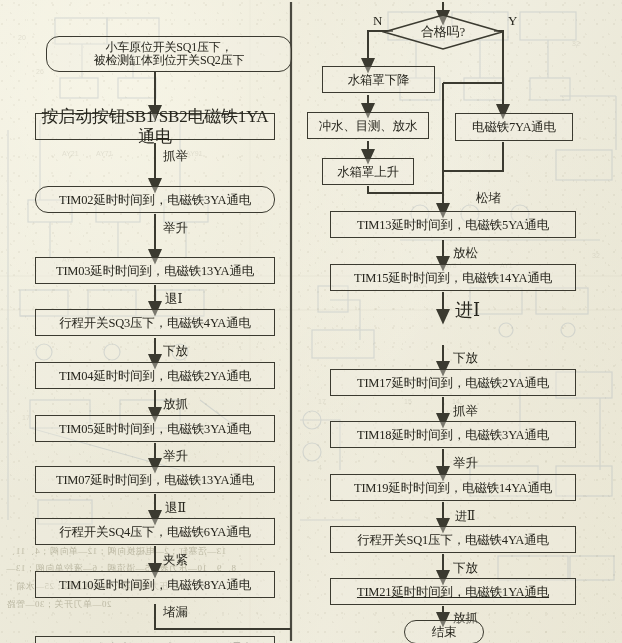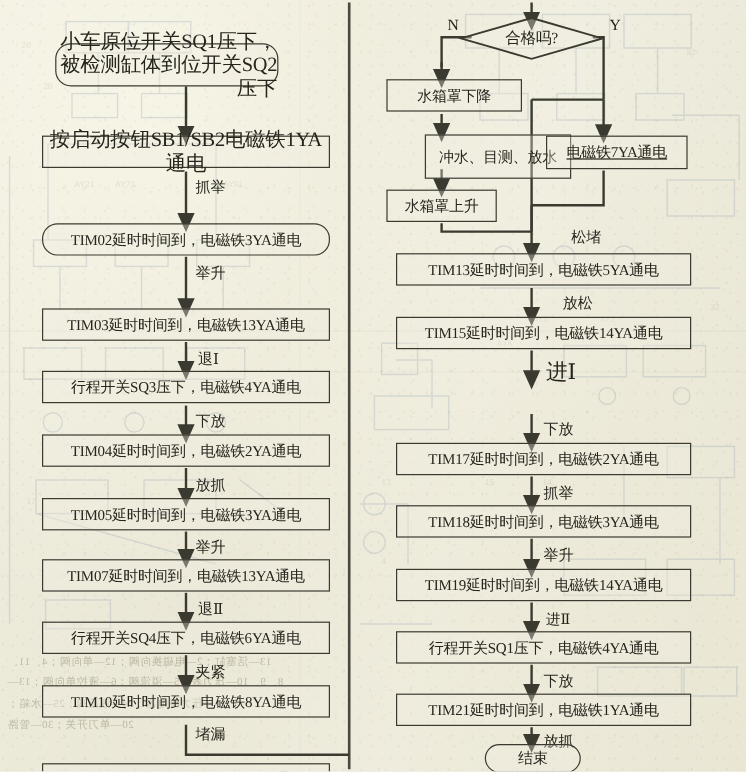--- a/index.html
+++ b/index.html
@@ -252,21 +252,21 @@
       <path d="M443 397 L443 421"></path>
       <path d="M443 449 L443 474"></path>
       <path d="M443 502 L443 526"></path>
       <path d="M443 554 L443 578"></path>
       <path d="M443 606 L443 620"></path>
     </g>
   </svg>
 
   <div id="chart">
 
-    <div class="node term" style="left:46px;top:36px;width:186px;height:36px;font-size:17px;text-align:right;">小车原位开关SQ1压下，
+    <div class="node term" style="left:46px;top:36px;width:246px;height:36px;font-size:12px;">小车原位开关SQ1压下，
 被检测缸体到位开关SQ2压下</div>
 
     <div class="node" style="left:35px;top:113px;width:240px;height:27px;font-size:17px;">按启动按钮SB1/SB2电磁铁1YA通电</div>
     <div class="arrow-label" style="left:163px;top:148px;font-size:12.5px;">抓举</div>
 
     <div class="node" style="left:35px;top:186px;width:240px;height:27px;font-size:12.5px;border-radius:13px;">TIM02延时时间到，电磁铁3YA通电</div>
     <div class="arrow-label" style="left:163px;top:220px;font-size:12.5px;">举升</div>
 
     <div class="node" style="left:35px;top:257px;width:240px;height:27px;font-size:12.5px;">TIM03延时时间到，电磁铁13YA通电</div>
     <div class="arrow-label" style="left:165px;top:291px;font-size:12.5px;">退Ⅰ</div>
@@ -295,46 +295,46 @@
     <div class="node diamond" style="left:382px;top:14px;width:122px;height:36px;">
       <svg class="dia-shape" viewBox="0 0 122 36" preserveAspectRatio="none">
         <polygon points="61,1 120,18 61,35 2,18" fill="rgba(240,238,226,.35)" stroke="#3b3a30" stroke-width="1.6"></polygon>
       </svg>
       <span style="position:relative;font-size:13px;">合格吗?</span>
     </div>
     <div class="yn" style="left:373px;top:13px;font-size:13px;">N</div>
     <div class="yn" style="left:508px;top:13px;font-size:13px;">Y</div>
 
     <div class="node" style="left:322px;top:66px;width:113px;height:27px;font-size:12.5px;">水箱罩下降</div>
-    <div class="node" style="left:307px;top:112px;width:122px;height:37px;font-size:12.5px;margin-left:47px;">冲水、目测、放水</div>
+    <div class="node" style="left:307px;top:112px;width:122px;height:27px;font-size:12.5px;">冲水、目测、放水</div>
     <div class="node" style="left:322px;top:158px;width:92px;height:27px;font-size:12.5px;">水箱罩上升</div>
 
-    <div class="node" style="left:455px;top:113px;width:118px;height:28px;font-size:12.5px;text-decoration:underline;">电磁铁7YA通电</div>
+    <div class="node" style="left:455px;top:113px;width:118px;height:28px;font-size:12.5px;">电磁铁7YA通电</div>
 
     <div class="arrow-label" style="left:476px;top:190px;font-size:12.5px;">松堵</div>
 
     <div class="node" style="left:330px;top:211px;width:246px;height:27px;font-size:12.5px;">TIM13延时时间到，电磁铁5YA通电</div>
-    <div class="arrow-label" style="left:469px;top:245px;font-size:12.5px;">放松</div>
+    <div class="arrow-label" style="left:453px;top:245px;font-size:12.5px;">放松</div>
 
     <div class="node" style="left:330px;top:264px;width:246px;height:27px;font-size:12.5px;">TIM15延时时间到，电磁铁14YA通电</div>
     <div class="arrow-label" style="left:455px;top:298px;font-size:18px;">进Ⅰ</div>
 
     <div class="arrow-label" style="left:453px;top:350px;font-size:12.5px;">下放</div>
 
     <div class="node" style="left:330px;top:369px;width:246px;height:27px;font-size:12.5px;">TIM17延时时间到，电磁铁2YA通电</div>
     <div class="arrow-label" style="left:453px;top:403px;font-size:12.5px;">抓举</div>
 
     <div class="node" style="left:330px;top:421px;width:246px;height:27px;font-size:12.5px;">TIM18延时时间到，电磁铁3YA通电</div>
     <div class="arrow-label" style="left:453px;top:455px;font-size:12.5px;">举升</div>
 
     <div class="node" style="left:330px;top:474px;width:246px;height:27px;font-size:12.5px;">TIM19延时时间到，电磁铁14YA通电</div>
     <div class="arrow-label" style="left:455px;top:508px;font-size:12px;">进Ⅱ</div>
 
     <div class="node" style="left:330px;top:526px;width:246px;height:27px;font-size:12.5px;">行程开关SQ1压下，电磁铁4YA通电</div>
     <div class="arrow-label" style="left:453px;top:560px;font-size:12.5px;">下放</div>
 
-    <div class="node" style="left:330px;top:578px;width:246px;height:27px;font-size:12.5px;">TIM21延时时间到，电磁铁1YA通电</div>
+    <div class="node" style="left:330px;top:578px;width:246px;height:27px;font-size:12.5px;text-decoration:underline;">TIM21延时时间到，电磁铁1YA通电</div>
     <div class="arrow-label" style="left:453px;top:610px;font-size:12.5px;">放抓</div>
 
     <div class="node term" style="left:404px;top:620px;width:80px;height:24px;font-size:12.5px;">结束</div>
 
   </div>
 </div>
 
 </body></html>

